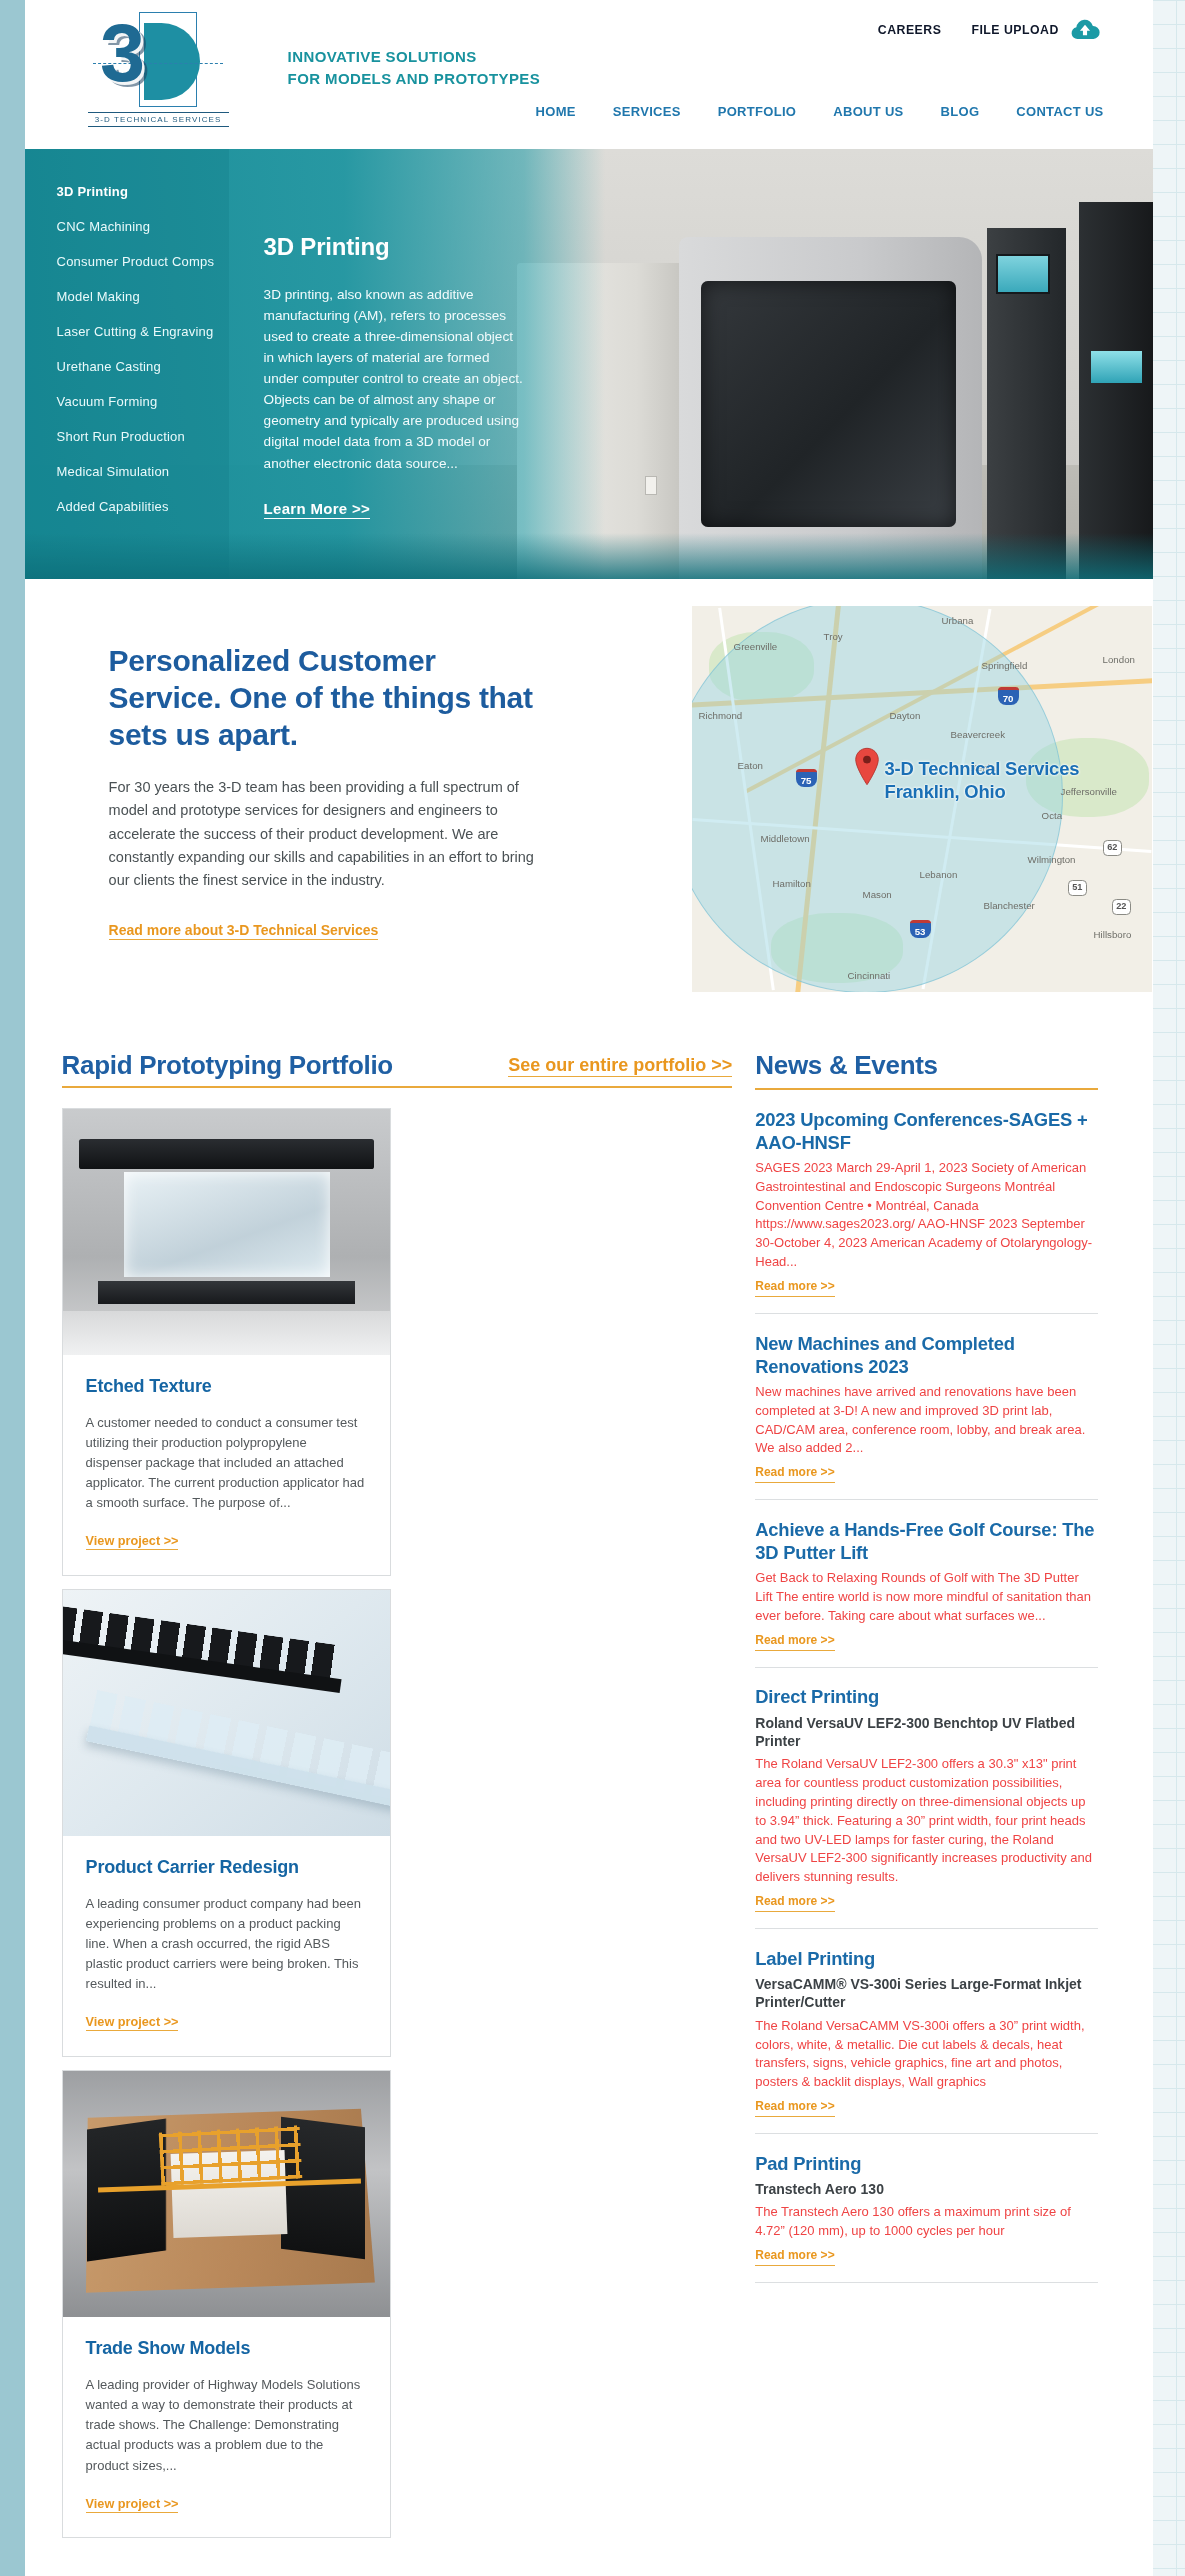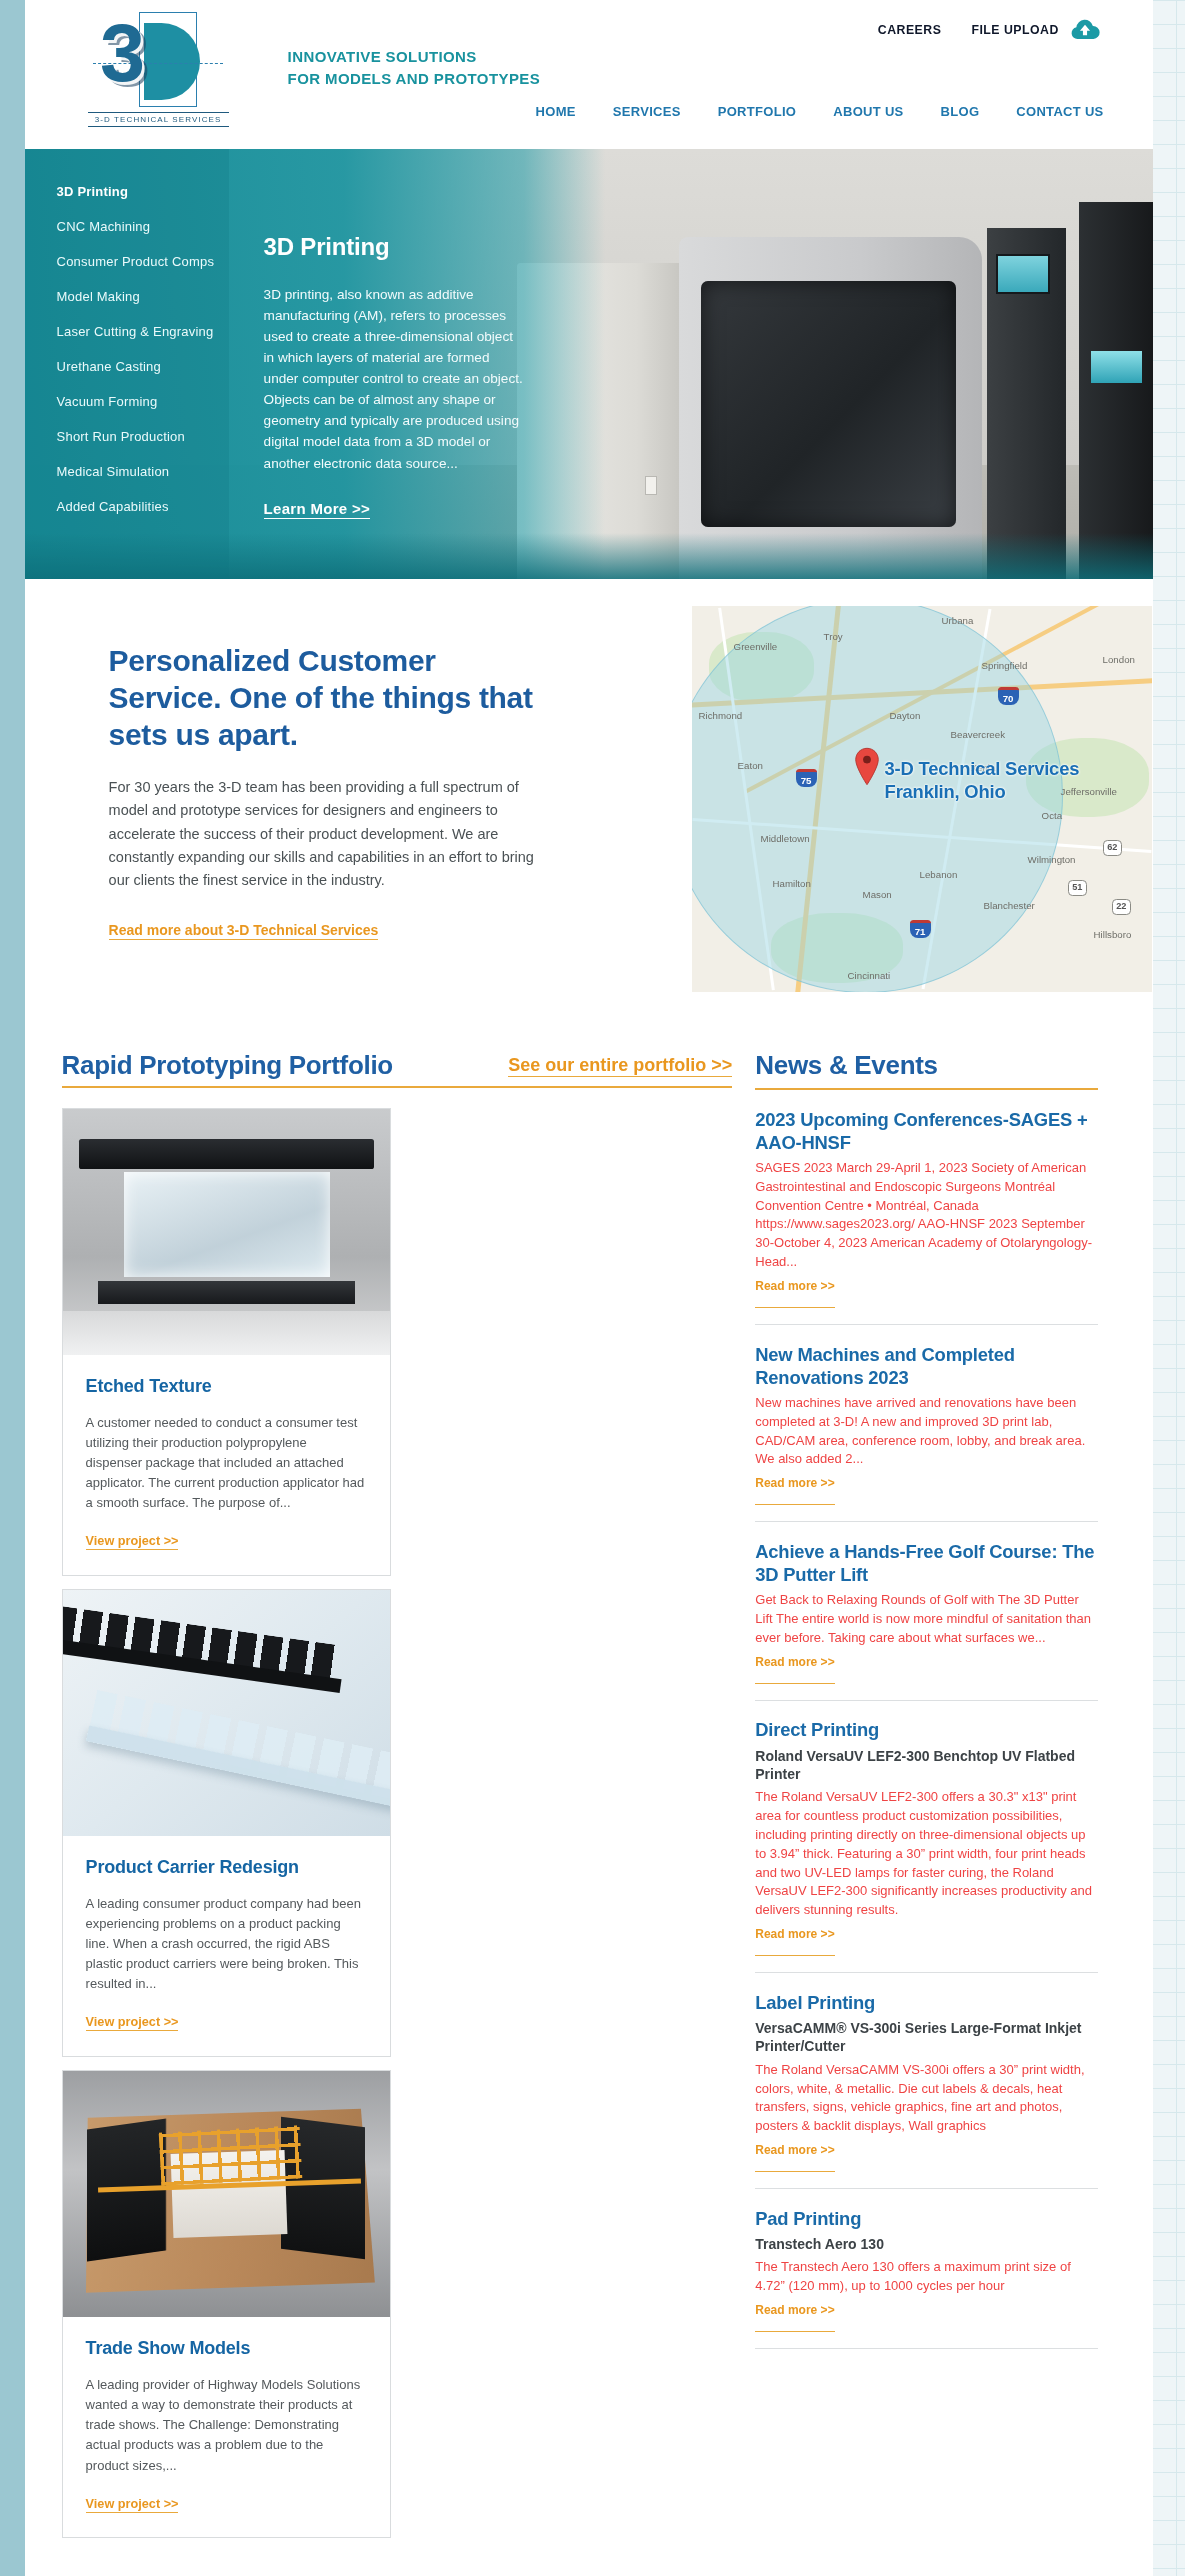--- a/index.html
+++ b/index.html
@@ -121,21 +121,21 @@
     background:repeating-linear-gradient(90deg, #e8a12c 0 3.5px, transparent 3.5px 19.3px), repeating-linear-gradient(0deg, #e8a12c 0 3.5px, transparent 3.5px 16px); transform:rotate(-3deg); }
   .img-trade .rail-front { position:absolute; left:35px; top:112px; width:263px; height:5.3px; background:#e8a12c; transform:rotate(-2deg); }
 
   .news-col { width:343px; }
   .news-head { color:#1f5fa3; font-size:26px; font-weight:800; letter-spacing:-0.3px; border-bottom:2.6px solid #e9a93c; padding-bottom:7px; }
   .news-item { padding:17.6px 0 16px 0; border-bottom:0.9px solid #dcdfe1; }
   .news-title { color:#1a6aa8; font-size:18.4px; font-weight:800; line-height:1.25; letter-spacing:-0.2px; cursor:pointer; }
   .news-sub { margin-top:5.3px; color:#3c4246; font-size:14px; font-weight:700; line-height:1.3; }
   .news-body { margin-top:5.3px; color:#ef4444; font-size:13px; line-height:1.45; }
   .read-more { display:inline-block; margin-top:7px; color:#e9971f; font-weight:700; font-size:12px;
-    border-bottom:1.8px solid #e9a93c; padding-bottom:14px; cursor:pointer; text-decoration:none; }
+    border-bottom:1.8px solid #e9a93c; padding-bottom:3px; cursor:pointer; text-decoration:none; }
 </style>
 </head>
 <body>
 
 <div class="left-strip"></div>
 
 <div class="content">
 
   <div class="header">
     <div class="logo">
@@ -236,21 +236,21 @@
       <span class="map-city" style="left:69px; top:227px;">Middletown</span>
       <span class="map-city" style="left:81px; top:272px;">Hamilton</span>
       <span class="map-city" style="left:171px; top:283px;">Mason</span>
       <span class="map-city" style="left:228px; top:263px;">Lebanon</span>
       <span class="map-city" style="left:336px; top:248px;">Wilmington</span>
       <span class="map-city" style="left:292px; top:294px;">Blanchester</span>
       <span class="map-city" style="left:402px; top:323px;">Hillsboro</span>
       <span class="map-city" style="left:156px; top:364px;">Cincinnati</span>
       <span class="shield-i" style="left:104px; top:163px;">75</span>
       <span class="shield-i" style="left:306px; top:81px;">70</span>
-      <span class="shield-i" style="left:218px; top:314px;">71</span>
+      <span class="shield-i" style="left:218px; top:314px;">53</span>
       <span class="shield-us" style="left:376px; top:274px;">51</span>
       <span class="shield-us" style="left:411px; top:234px;">62</span>
       <span class="shield-us" style="left:420px; top:293px;">22</span>
       <svg class="map-pin" viewBox="0 0 30 44">
         <path d="M15 1C7.8 1 2 6.8 2 14c0 9.6 13 29 13 29s13-19.4 13-29C28 6.8 22.2 1 15 1z" fill="#e8473f" stroke="#b03029" stroke-width="1"></path>
         <circle cx="15" cy="14" r="4.5" fill="#7a1f1a"></circle>
       </svg>
       <div class="map-label">
         <div>3-D Technical Services</div>
         <div>Franklin, Ohio</div>

